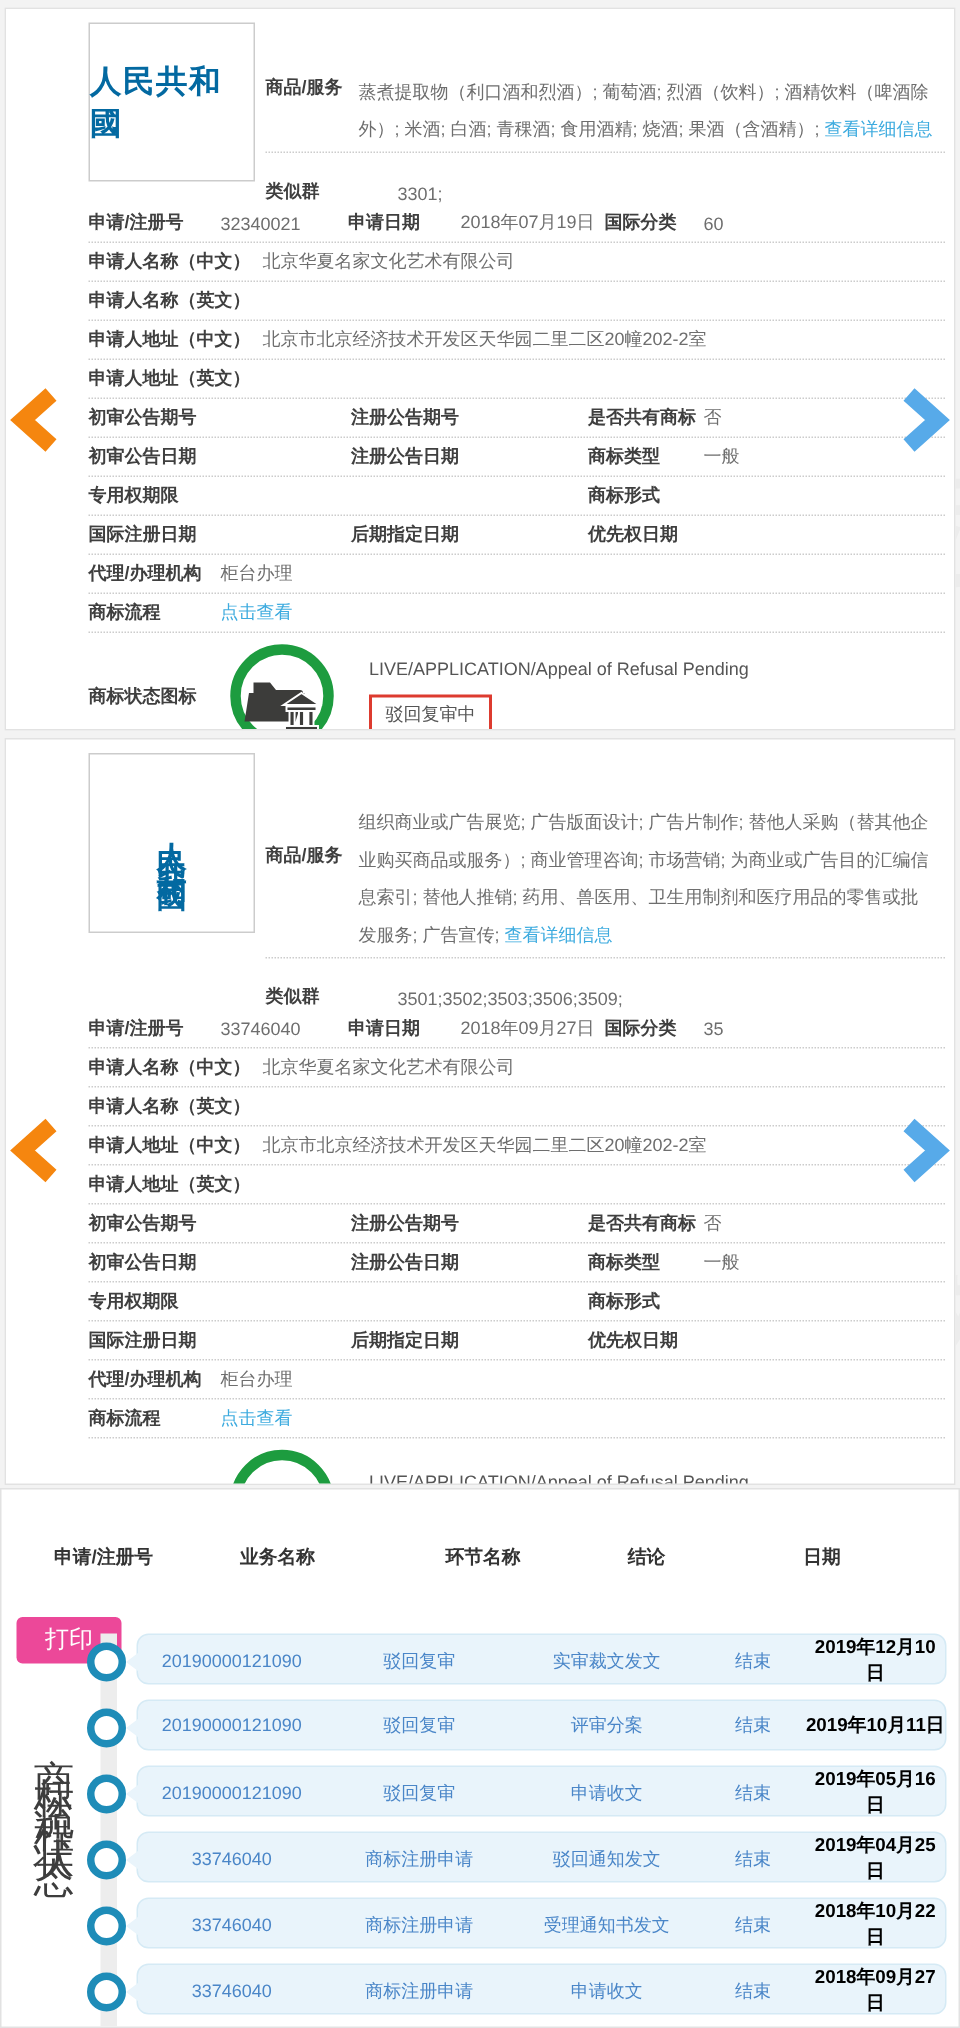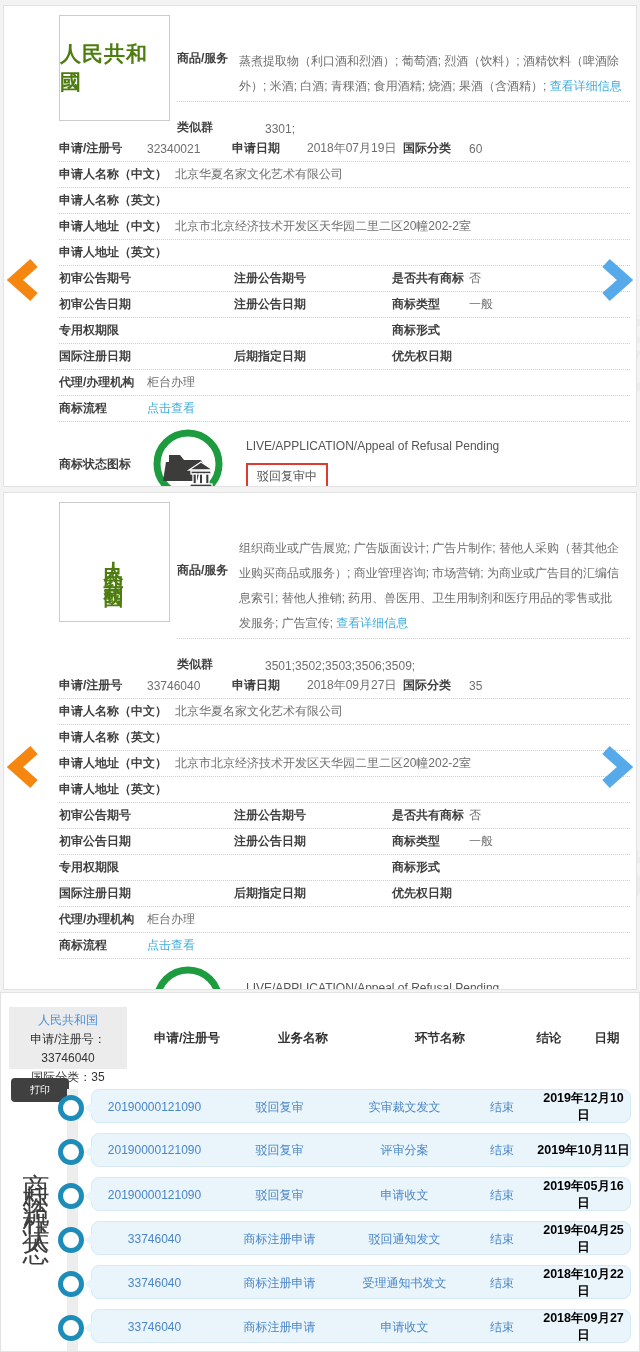--- a/index.html
+++ b/index.html
@@ -20,21 +20,21 @@
 
   
   .panel { position: relative; z-index: 1; background: #fff; border: 1px solid #e2e2e2;
            margin: 0 3px; overflow: hidden; }
   .panel-1 { margin-top: 5px; height: 482px; }
   .panel-2 { margin-top: 5px; height: 498px; }
 
   .tm-top { display: flex; padding: 9px 6px 0 55px; }
   .tm-box { width: 111px; border: 1px solid #ccc; background: #fff; flex: 0 0 111px;
             display: flex; align-items: center; justify-content: center;
-            font-family: "Liberation Serif", serif; font-weight: bold; color: #4d7c0f; }
+            font-family: "Liberation Serif", serif; font-weight: bold; color: #0369a1; }
   .panel-1 .tm-box { height: 106px; font-size: 21px; letter-spacing: 1px; }
   .panel-2 .tm-box { height: 120px; font-size: 20px; }
   .tm-vertical { writing-mode: vertical-rl; letter-spacing: 7px; }
   .tm-meta { flex: 1; margin-left: 7px; min-width: 0; }
   .goods-row { display: flex; align-items: center; border-bottom: 1px dotted #ccc; padding: 2px 0; }
   .panel-1 .goods-row { min-height: 76px; }
   .panel-2 .goods-row { min-height: 118px; }
   .goods-row .lbl { flex: 0 0 62px; }
   .goods-text { flex: 1; color: #6e6e6e; line-height: 25px; padding-right: 6px; margin-top: 32px; }
   .sim-row { display: flex; align-items: flex-end; height: 34px; }
@@ -67,22 +67,22 @@
   
   .flow-sec { position: relative; z-index: 1; background: #fff; border: 1px solid #e2e2e2;
               margin-top: 2px; height: 360px; padding-top: 14px; overflow: hidden; }
   .flow-head { display: flex; margin: 0 8px; height: 62px; }
   .summary { flex: 0 0 118px; background: #ececec; text-align: center; padding-top: 4px;
              line-height: 19px; font-size: 12px; color: #333; }
   .summary .tm-link { color: #4a90d9; cursor: pointer; }
   .head-grid { flex: 1; display: grid; grid-template-columns: 108px 124px 150px 68px 1fr;
                align-items: center; font-weight: bold; color: #333; font-size: 12.5px;
                text-align: center; padding-left: 6px; }
-  .print-btn { position: absolute; left: 10px; top: 85px; background: #404040; color: #fff;
-               border: none; border-radius: 4px; padding: 5px 19px; font-size: 10px; cursor: pointer;
+  .print-btn { position: absolute; left: 10px; top: 85px; background: #ec4899; color: #fff;
+               border: none; border-radius: 4px; padding: 5px 19px; font-size: 16px; cursor: pointer;
                font-family: "Liberation Sans", sans-serif; }
   .vertical-title { position: absolute; left: 17px; top: 158px; writing-mode: vertical-rl;
                     font-size: 27px; color: #3d3d3d; letter-spacing: 13px; }
   .timeline-bar { position: absolute; left: 66px; top: 96px; bottom: 0; width: 11px; background: #ededed; }
   .flow-rows { margin: 20px 8px 0 90px; }
   .flow-row { position: relative; height: 38px; margin-bottom: 6px; }
   .bubble { height: 34px; background: #e9f4fb; border: 1px solid #d5eaf5; border-radius: 8px;
             display: grid; grid-template-columns: 125px 125px 125px 70px 1fr;
             align-items: center; text-align: center; font-size: 12px; }
   .bubble::before { content: ""; position: absolute; left: -7px; top: 13px; width: 0; height: 0;
@@ -318,25 +318,20 @@
     </span>
     <span class="status-texts">
       <div class="status-en">LIVE/APPLICATION/Appeal of Refusal Pending</div>
       <div class="status-cn">驳回复审中</div>
     </span>
   </div>
 </div>
 
 <div class="flow-sec">
   <div class="flow-head">
-    <div class="summary">
-      <div class="tm-link">人民共和国</div>
-      <div>申请/注册号：33746040</div>
-      <div>国际分类：35</div>
-    </div>
     <div class="head-grid">
       <span>申请/注册号</span>
       <span>业务名称</span>
       <span>环节名称</span>
       <span>结论</span>
       <span>日期</span>
     </div>
   </div>
 
   <button class="print-btn">打印</button>

